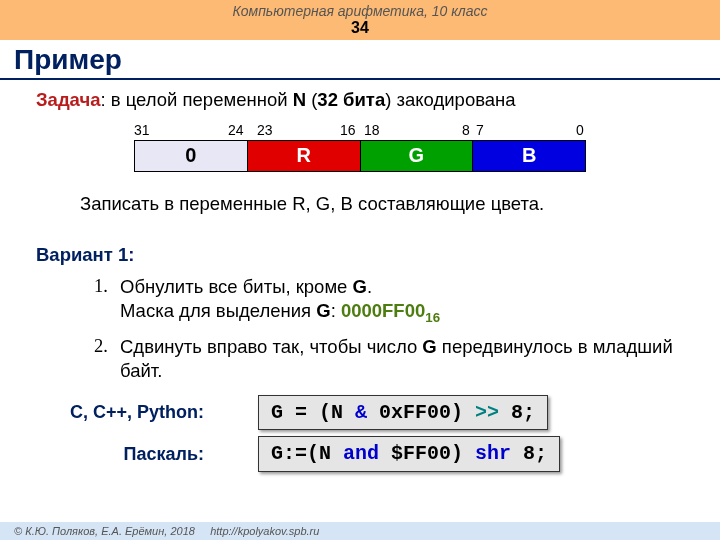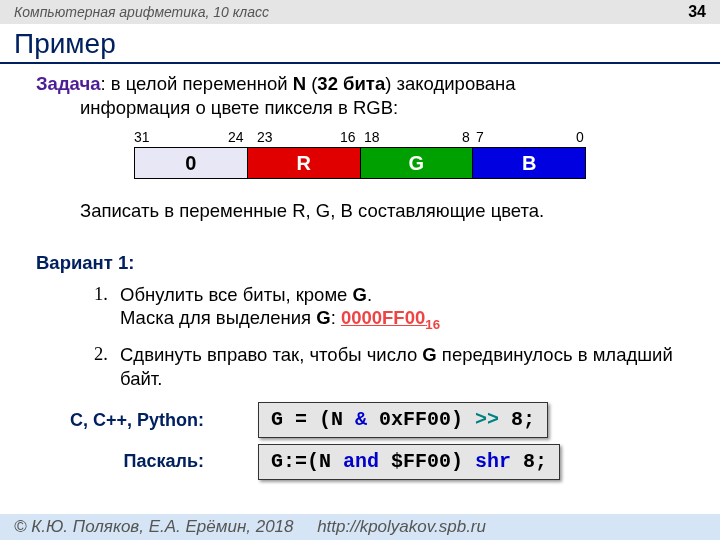--- a/index.html
+++ b/index.html
@@ -5,41 +5,42 @@
   * { margin: 0; padding: 0; box-sizing: border-box; }
   body {
     font-family: Arial, Helvetica, sans-serif;
     background: #fff;
     width: 720px;
     height: 540px;
     position: relative;
     overflow: hidden;
   }
   .header {
-    background: #e5e5e5;
+    background: #fdba74;
     padding: 3px 14px;
     display: flex;
-    justify-content: space-between;
+    justify-content: flex-end;
     align-items: center;
     font-size: 14px;
     font-style: italic;
     color: #555;
+    flex-direction: column;
   }
   .page-num { font-style: normal; font-weight: bold; color: #000; font-size: 16px; }
   .title {
     color: #002060;
     font-size: 28px;
-    font-weight: normal;
+    font-weight: bold;
     padding: 4px 14px 2px;
     border-bottom: 2px solid #002060;
     margin-bottom: 8px;
   }
   .content { padding: 0 36px 0 36px; font-size: 18.5px; line-height: 1.28; color: #000; }
   .task { margin-bottom: 10px; }
-  .task .label { color: #4c1d95; font-weight: bold; }
+  .task .label { color: #b91c1c; font-weight: bold; }
   .task-line2 { padding-left: 44px; }
 
   .bitdiagram { margin: 8px auto 20px; width: 452px; }
   .bitlabels { position: relative; height: 18px; font-size: 14px; }
   .bitlabels span { position: absolute; top: 0; }
   .bitboxes { display: flex; height: 32px; border: 1px solid #000; }
   .bbox {
     flex: 1;
     display: flex;
     align-items: center;
@@ -54,21 +55,21 @@
   .bg { background: #00a000; color: #fff; }
   .bb { background: #0000e0; color: #fff; }
 
   .subtask { padding-left: 44px; margin-bottom: 12px; }
   .variant { color: #002060; font-weight: bold; margin-bottom: 8px; margin-top: 28px; }
 
   .steps { padding-left: 58px; }
   .step { display: flex; margin-bottom: 10px; }
   .step-num { width: 26px; flex-shrink: 0; font-family: 'Times New Roman', serif; }
   .step-body { flex: 1; }
-  .mask { color: #ef4444; font-weight: bold; text-decoration: underline; }
+  .mask { color: #4d7c0f; font-weight: bold; }
   .mask sub { font-size: 0.72em; }
 
   .codeblock { margin-top: 12px; }
   .coderow { display: flex; align-items: center; margin-bottom: 6px; gap: 44px; }
   .codelabel { width: 178px; text-align: right; padding-right: 10px; color: #002060; font-weight: bold; font-size: 18px; }
   .codebox {
     background: #e5e5e5;
     border: 1px solid #333;
     padding: 4px 12px;
     font-family: 'Courier New', monospace;
@@ -78,40 +79,39 @@
     white-space: pre;
   }
   .kw-blue { color: #0000cc; }
   .kw-teal { color: #008080; }
 
   .footer {
     position: absolute;
     bottom: 0; left: 0; right: 0;
     background: #d5e5f5;
     padding: 3px 14px;
-    font-size: 17px;
+    font-size: 11px;
     font-style: italic;
     color: #555;
   }
 </style>
 </head>
 <body>
 
 <div class="header">
   <span>Компьютерная арифметика, 10 класс</span>
   <span class="page-num">34</span>
 </div>
 
 <div class="title">Пример</div>
 
 <div class="content">
 
   <div class="task">
     <span class="label">Задача</span><span>:  в целой переменной </span><b>N</b><span> (</span><b>32 бита</b><span>) закодирована</span>
-    <div class="task-line2">информация о цвете пикселя в RGB:</div>
   </div>
 
   <div class="bitdiagram">
     <div class="bitlabels">
       <span style="left:0px">31</span>
       <span style="left:94px">24</span>
       <span style="left:123px">23</span>
       <span style="left:206px">16</span>
       <span style="left:230px">18</span>
       <span style="left:328px">8</span>

